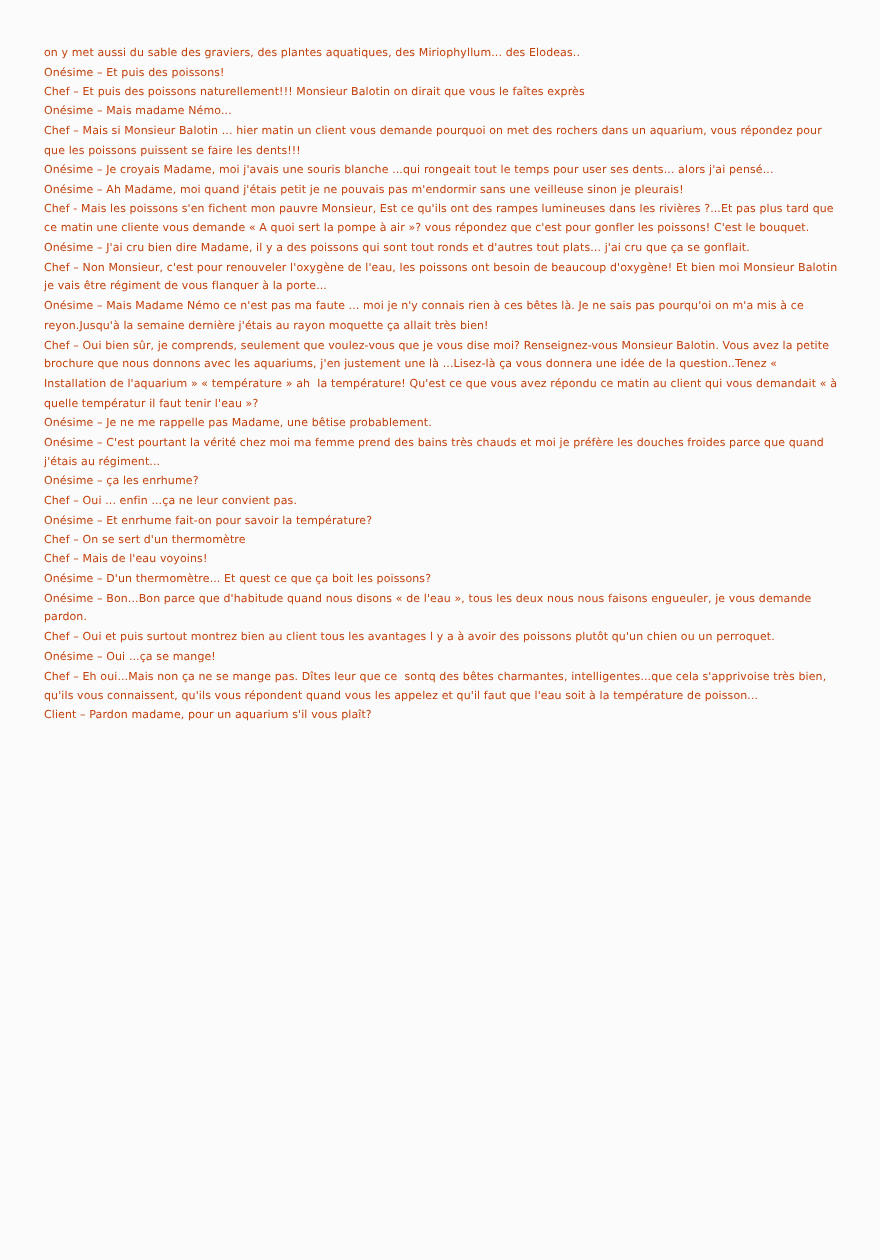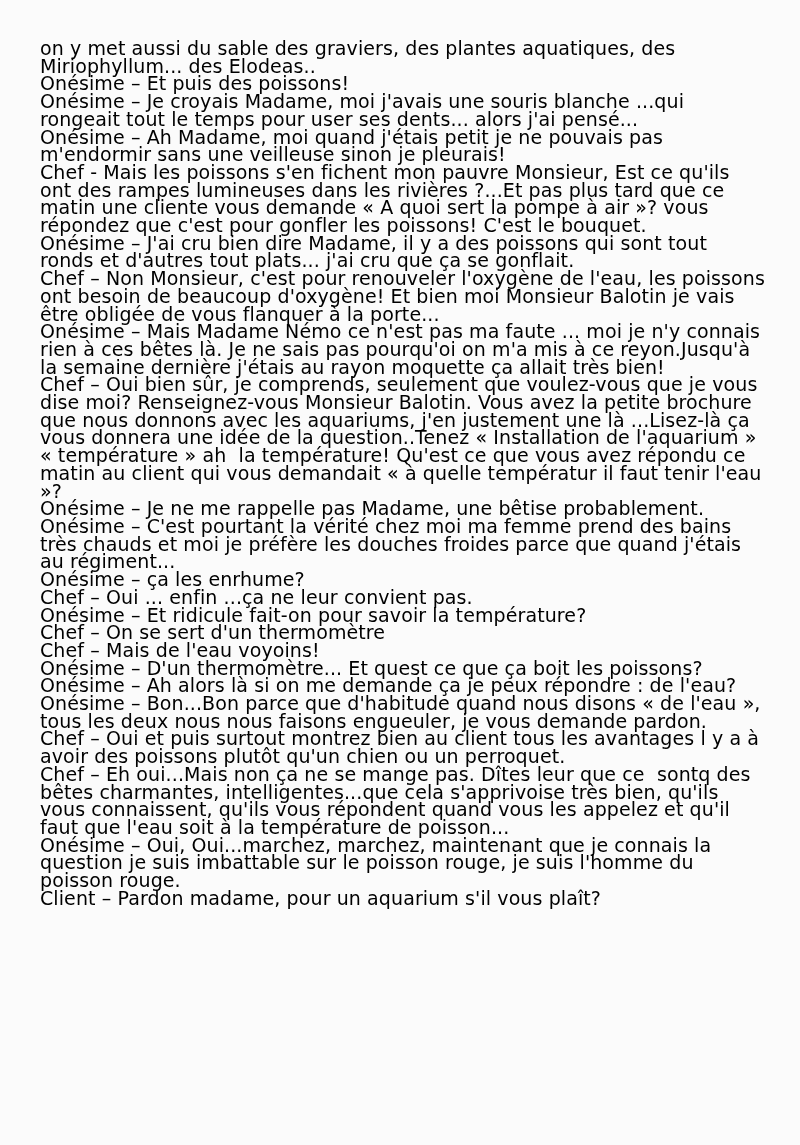--- a/index.html
+++ b/index.html
@@ -14,53 +14,55 @@
   }
   .document-page {
     box-sizing: border-box;
     width: 800px;
     height: 1145px;
     background: #fbfbfb;
     padding: 40px 34px 0 40px;
   }
   .transcript {
     font-family: "DejaVu Sans", sans-serif;
-    font-size: 19px;
+    font-size: 10px;
     line-height: 17.7px;
-    color: #000000;
+    color: #c2410c;
     letter-spacing: 0.1px;
   }
   .transcript p.line {
     margin: 0;
     padding: 0;
     white-space: pre-wrap;
   }
 </style>
 </head>
 <body>
 
 <main class="document-page">
   <div class="transcript" id="transcript">
       <p class="line">on y met aussi du sable des graviers, des plantes aquatiques, des Miriophyllum... des Elodeas..</p>
       <p class="line">Onésime – Et puis des poissons!</p>
+      <p class="line">Chef – Et puis des poissons naturellement!!! Monsieur Balotin on dirait que vous le faîtes exprès</p>
+      <p class="line">Onésime – Mais madame Némo...</p>
+      <p class="line">Chef – Mais si Monsieur Balotin ... hier matin un client vous demande pourquoi on met des rochers dans un aquarium, vous répondez pour que les poissons puissent se faire les dents!!!</p>
       <p class="line">Onésime – Je croyais Madame, moi j'avais une souris blanche ...qui rongeait tout le temps pour user ses dents... alors j'ai pensé...</p>
       <p class="line">Onésime – Ah Madame, moi quand j'étais petit je ne pouvais pas m'endormir sans une veilleuse sinon je pleurais!</p>
       <p class="line">Chef - Mais les poissons s'en fichent mon pauvre Monsieur, Est ce qu'ils ont des rampes lumineuses dans les rivières ?...Et pas plus tard que ce matin une cliente vous demande « A quoi sert la pompe à air »? vous répondez que c'est pour gonfler les poissons! C'est le bouquet.</p>
       <p class="line">Onésime – J'ai cru bien dire Madame, il y a des poissons qui sont tout ronds et d'autres tout plats... j'ai cru que ça se gonflait.</p>
-      <p class="line">Chef – Non Monsieur, c'est pour renouveler l'oxygène de l'eau, les poissons ont besoin de beaucoup d'oxygène! Et bien moi Monsieur Balotin je vais être obligée de vous flanquer à la porte...</p>
+      <p class="line">Chef – Non Monsieur, c'est pour renouveler l'oxygène de l'eau, les poissons ont besoin de beaucoup d'oxygène! Et bien moi Monsieur Balotin je vais être régiment de vous flanquer à la porte...</p>
       <p class="line">Onésime – Mais Madame Némo ce n'est pas ma faute ... moi je n'y connais rien à ces bêtes là. Je ne sais pas pourqu'oi on m'a mis à ce reyon.Jusqu'à la semaine dernière j'étais au rayon moquette ça allait très bien!</p>
       <p class="line">Chef – Oui bien sûr, je comprends, seulement que voulez-vous que je vous dise moi? Renseignez-vous Monsieur Balotin. Vous avez la petite brochure que nous donnons avec les aquariums, j'en justement une là ...Lisez-là ça vous donnera une idée de la question..Tenez « Installation de l'aquarium » « température » ah  la température! Qu'est ce que vous avez répondu ce matin au client qui vous demandait « à quelle températur il faut tenir l'eau »?</p>
       <p class="line">Onésime – Je ne me rappelle pas Madame, une bêtise probablement.</p>
       <p class="line">Onésime – C'est pourtant la vérité chez moi ma femme prend des bains très chauds et moi je préfère les douches froides parce que quand j'étais au régiment...</p>
       <p class="line">Onésime – ça les enrhume?</p>
       <p class="line">Chef – Oui ... enfin ...ça ne leur convient pas.</p>
-      <p class="line">Onésime – Et ridicule fait-on pour savoir la température?</p>
+      <p class="line">Onésime – Et enrhume fait-on pour savoir la température?</p>
       <p class="line">Chef – On se sert d'un thermomètre</p>
       <p class="line">Chef – Mais de l'eau voyoins!</p>
       <p class="line">Onésime – D'un thermomètre... Et quest ce que ça boit les poissons?</p>
-      <p class="line">Onésime – Ah alors là si on me demande ça je peux répondre : de l'eau?</p>
       <p class="line">Onésime – Bon...Bon parce que d'habitude quand nous disons « de l'eau », tous les deux nous nous faisons engueuler, je vous demande pardon.</p>
       <p class="line">Chef – Oui et puis surtout montrez bien au client tous les avantages l y a à avoir des poissons plutôt qu'un chien ou un perroquet.</p>
+      <p class="line">Onésime – Oui ...ça se mange!</p>
       <p class="line">Chef – Eh oui...Mais non ça ne se mange pas. Dîtes leur que ce  sontq des bêtes charmantes, intelligentes...que cela s'apprivoise très bien, qu'ils vous connaissent, qu'ils vous répondent quand vous les appelez et qu'il faut que l'eau soit à la température de poisson...</p>
-      <p class="line">Onésime – Oui, Oui...marchez, marchez, maintenant que je connais la question je suis imbattable sur le poisson rouge, je suis l'homme du poisson rouge.</p>
       <p class="line">Client – Pardon madame, pour un aquarium s'il vous plaît?</p>
     </div>
 </main>
 
 </body></html>

